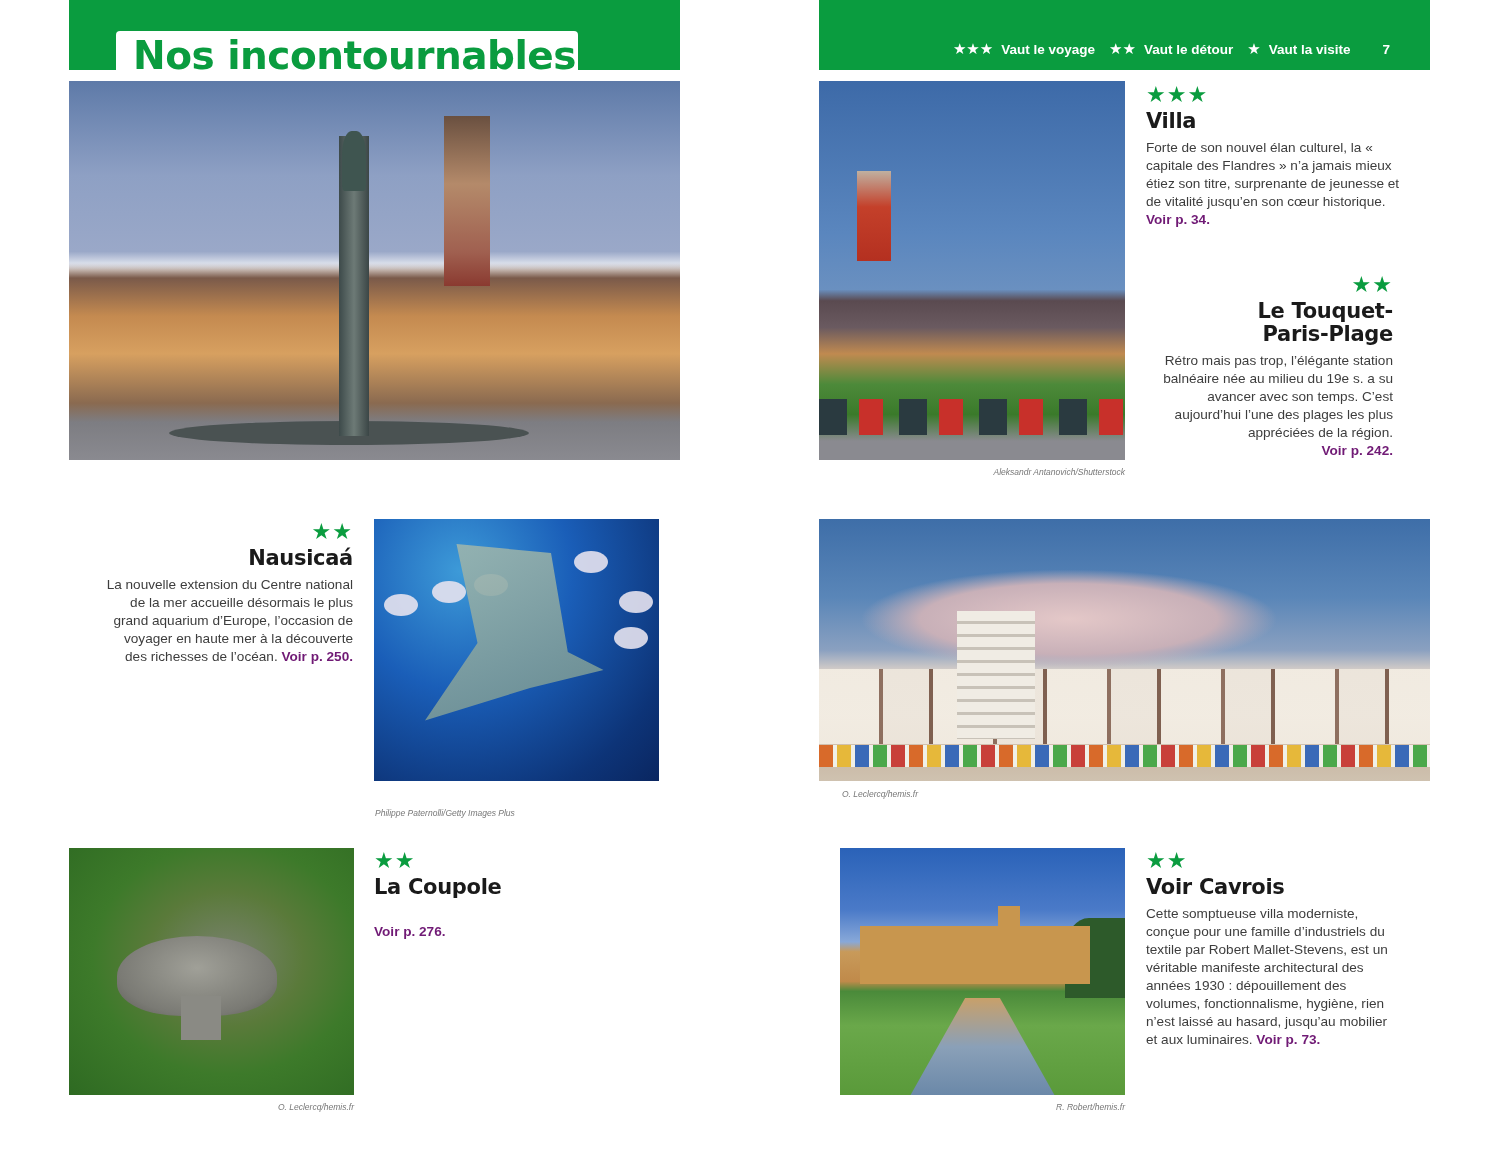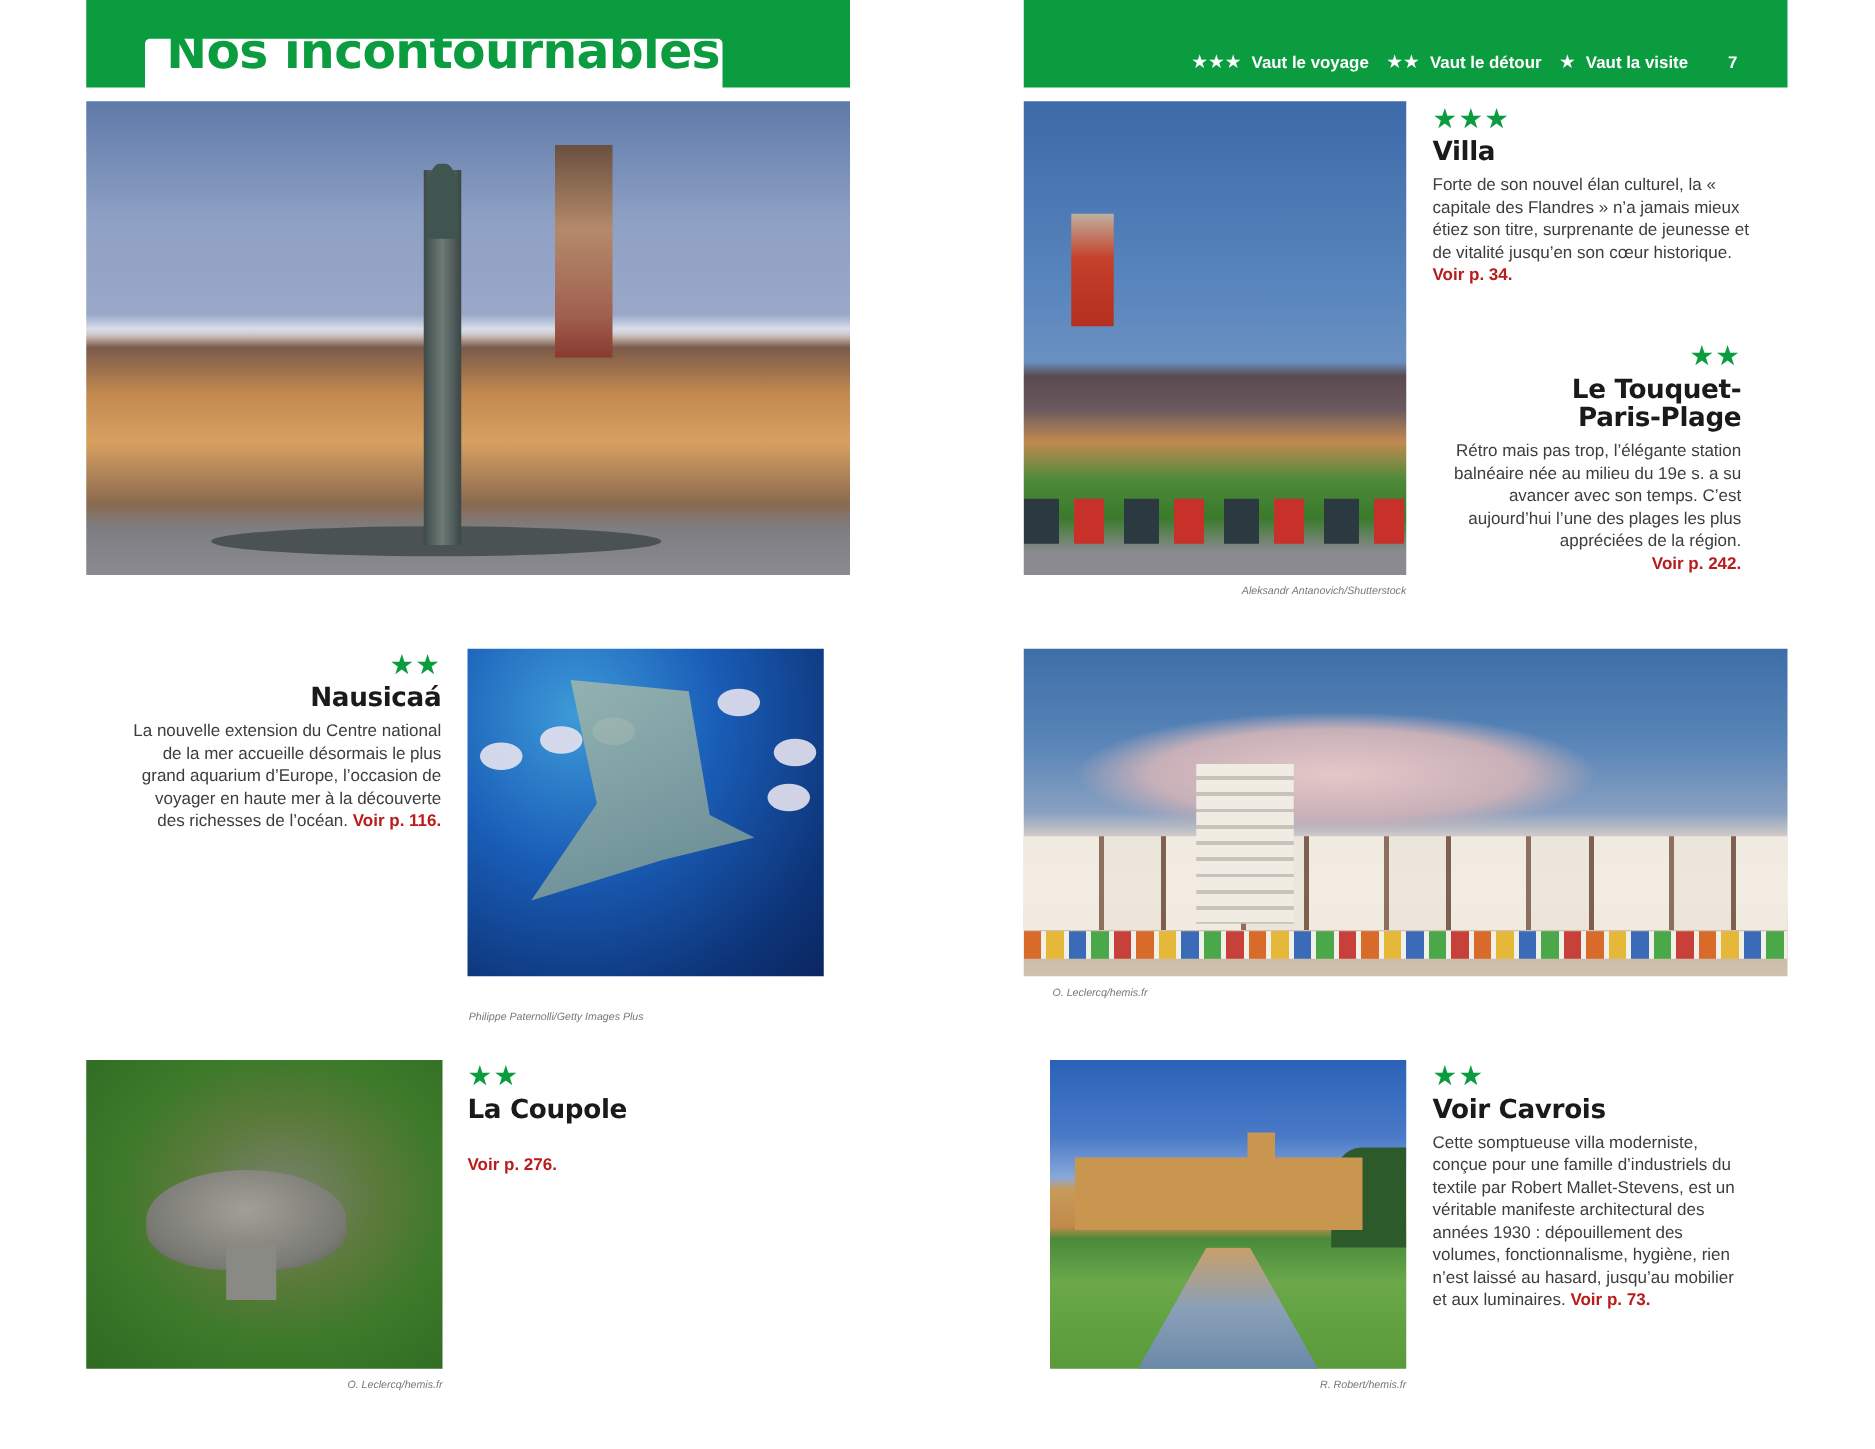--- a/index.html
+++ b/index.html
@@ -2,37 +2,37 @@
 <html><head>
   <meta charset="utf-8">
   <style>
     * { box-sizing: border-box; margin: 0; padding: 0; }
     html, body { width: 1500px; height: 1159px; background: #ffffff; overflow: hidden; }
     body { position: relative; font-family: "Liberation Sans", "DejaVu Sans", sans-serif; color: #3a3a3a; }
 
     .green { background: #0a9c3f; }
     .header-left { position: absolute; left: 69px; top: 0; width: 611px; height: 70px; }
     .title-tab { position: absolute; left: 116px; top: 31px; width: 462px; height: 42px; background: #fff; border-radius: 4px 4px 0 0; }
-    .page-title { position: absolute; left: 133px; top: 19px; font-family: "DejaVu Sans", sans-serif; font-weight: bold; font-size: 39px; color: #0a9c3f; letter-spacing: -0.5px; line-height: 46px; white-space: nowrap; }
+    .page-title { position: absolute; left: 133px; top: 33px; font-family: "DejaVu Sans", sans-serif; font-weight: bold; font-size: 39px; color: #0a9c3f; letter-spacing: -0.5px; line-height: 46px; white-space: nowrap; }
 
     .header-right { position: absolute; left: 819px; top: 0; width: 611px; height: 70px; }
     .legend { position: absolute; right: 40px; top: 40px; display: flex; align-items: center; color: #fff; font-weight: bold; font-size: 13.5px; white-space: nowrap; }
     .legend .stars { font-size: 15px; letter-spacing: 0px; margin-right: 8px; }
     .legend .item { display: flex; align-items: center; margin-right: 14px; }
     .legend .pnum { margin-left: 18px; }
 
     .photo { position: absolute; overflow: hidden; }
     .credit { position: absolute; font-style: italic; font-size: 8.5px; color: #777; white-space: nowrap; }
     .credit.right { text-align: right; }
 
     .stars-green { color: #0a9c3f; font-size: 22px; letter-spacing: 1px; line-height: 22px; }
     .entry { position: absolute; }
     .entry h2 { font-family: "DejaVu Sans", sans-serif; font-weight: bold; font-size: 21px; color: #1a1a1a; line-height: 23px; margin-top: 4px; margin-bottom: 6px; letter-spacing: -0.3px; }
     .entry p { font-size: 13.6px; line-height: 18px; color: #3d3d3d; }
-    .entry p b { color: #b91c1c; }
+    .entry p b { color: #701a75; }
     .entry.right-align { text-align: right; }
 
     
     .ph-lille-main { background:
       linear-gradient(180deg, #5e7aa8 0%, #8ea0c4 25%, #9aa8c8 45%, transparent 50%),
       linear-gradient(180deg, transparent 48%, #7a5a4a 52%, #c48a50 62%, #d7a060 72%, #8a6a50 85%, #7d7d82 90%, #8a8a90 100%); }
     .ph-lille-main .column { position:absolute; left: 270px; top: 55px; width: 30px; height: 300px; background: linear-gradient(90deg,#3d4a4a,#6d7a76,#3b4646); }
     .ph-lille-main .statue { position:absolute; left: 273px; top: 50px; width: 24px; height: 60px; background:#3f5550; border-radius: 40% 40% 10% 10%; }
     .ph-lille-main .tower { position:absolute; left: 375px; top: 35px; width: 46px; height: 170px; background: linear-gradient(180deg,#6a5040,#b48a6a 40%,#a06050 80%,#8a3a30); }
     .ph-lille-main .basin { position:absolute; left: 100px; top: 340px; width: 360px; height: 24px; background:#4a5252; border-radius: 50%; }
@@ -118,21 +118,21 @@
 
 <div class="entry right-align" style="left:1143px; top:274px; width:250px;">
   <div class="stars-green">★★</div>
   <h2><span>Le Touquet-</span><br><span>Paris-Plage</span></h2>
   <p><span>Rétro mais pas trop, l’élégante station balnéaire née au milieu du 19e s. a su avancer avec son temps. C’est aujourd’hui l’une des plages les plus appréciées de la région.</span><br><b>Voir p. 242.</b></p>
 </div>
 
 <div class="entry right-align" style="left:100px; top:521px; width:253px;">
   <div class="stars-green">★★</div>
   <h2>Nausicaá</h2>
-  <p><span>La nouvelle extension du Centre national de la mer accueille désormais le plus grand aquarium d’Europe, l’occasion de voyager en haute mer à la découverte des richesses de l’océan.</span> <b>Voir p. 116.</b></p>
+  <p><span>La nouvelle extension du Centre national de la mer accueille désormais le plus grand aquarium d’Europe, l’occasion de voyager en haute mer à la découverte des richesses de l’océan.</span> <b>Voir p. 250.</b></p>
 </div>
 
 <div class="photo ph-ray" style="left:374px; top:519px; width:285px; height:262px;">
   <div class="fish" style="left:10px; top:75px;"></div>
   <div class="fish" style="left:58px; top:62px;"></div>
   <div class="fish" style="left:100px; top:55px;"></div>
   <div class="fish" style="left:200px; top:32px;"></div>
   <div class="fish" style="left:245px; top:72px;"></div>
   <div class="fish" style="left:240px; top:108px;"></div>
   <div class="ray"></div>

